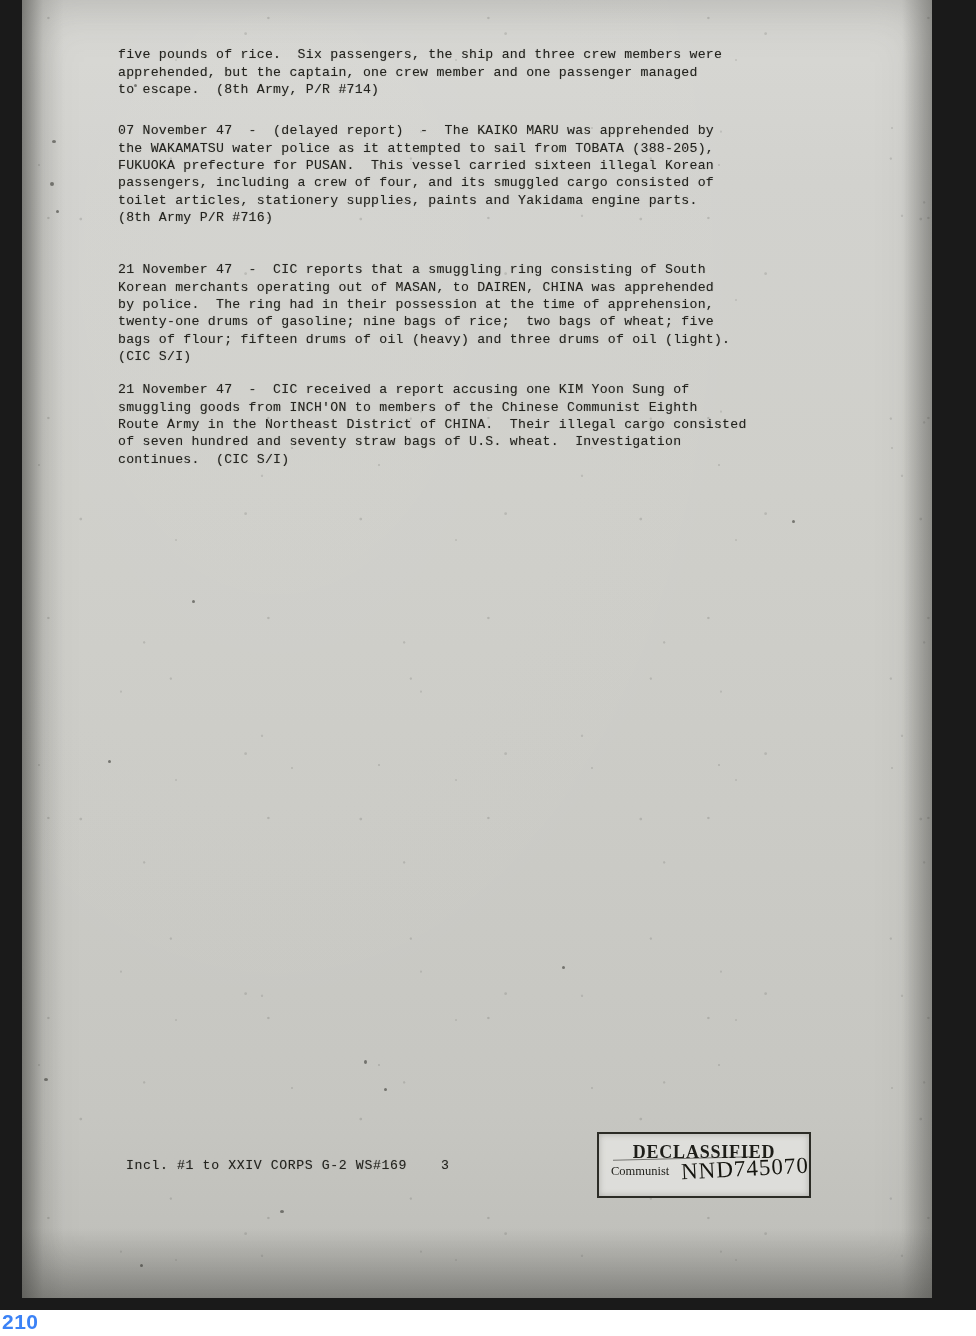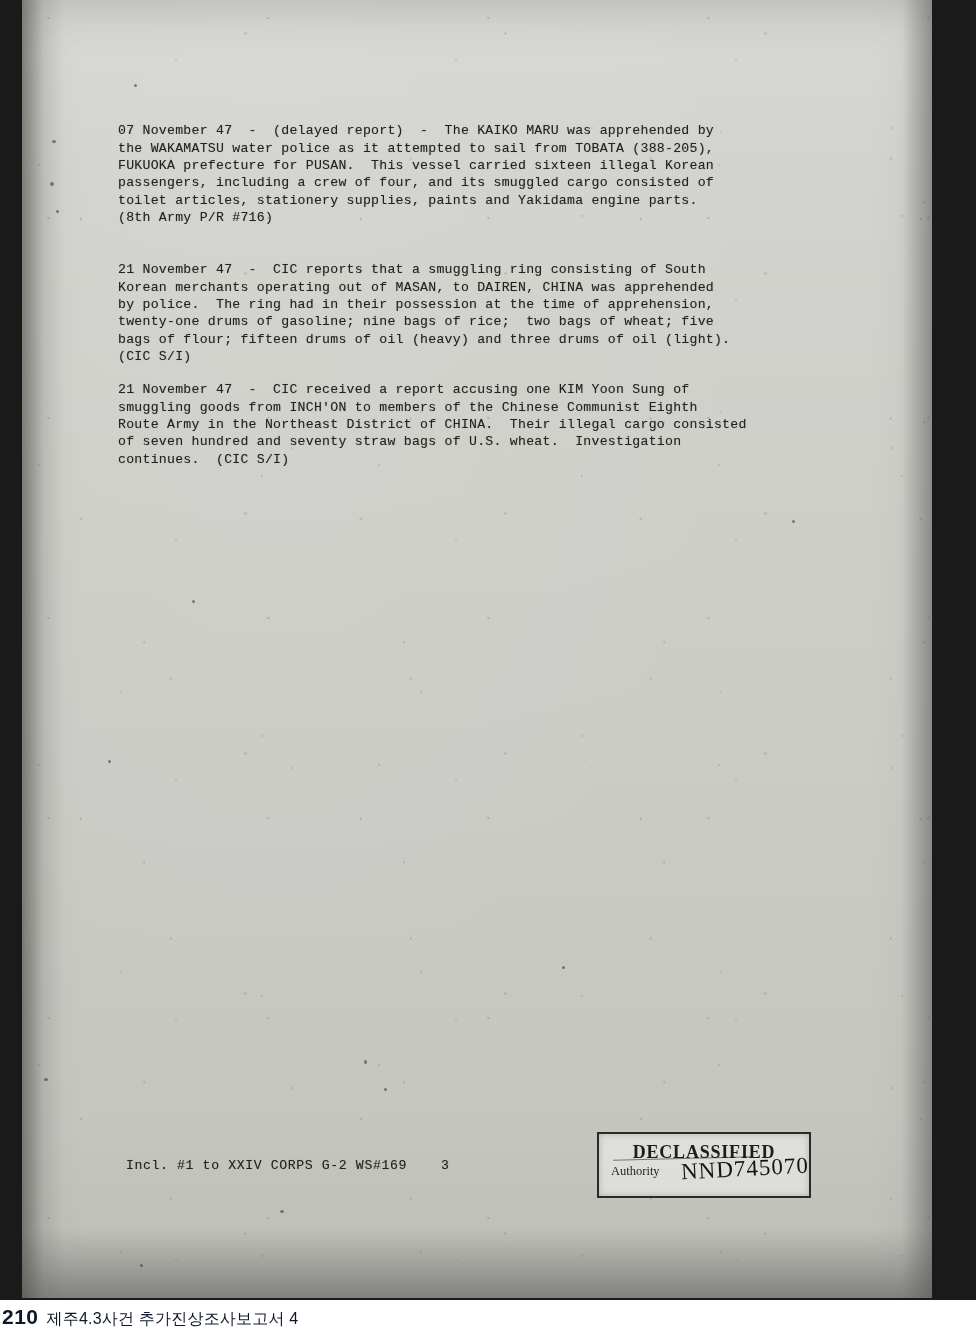--- a/index.html
+++ b/index.html
@@ -157,23 +157,23 @@
     background: rgba(30,30,25,0.55);
     transform: rotate(-1.5deg);
   }
 
   
   #caption-strip {
     position: absolute;
     left: 0;
     bottom: 0;
     width: 976px;
-    height: 36px;
+    height: 26px;
     background: #ffffff;
-    color: #0f172a;
+    color: #3b82f6;
     display: flex;
     align-items: center;
   }
   #caption-strip .cap-inner {
     display: flex;
     align-items: baseline;
     gap: 8px;
     padding: 0 0 2px 2px;
   }
   #caption-strip .cap-page {
@@ -214,20 +214,23 @@
     <div class="speck" style="left:770px; top:520px;  width:3px; height:3px;"></div>
     <div class="speck" style="left:86px;  top:760px;  width:3px; height:3px;"></div>
     <div class="speck" style="left:342px; top:1060px; width:3px; height:4px;"></div>
     <div class="speck" style="left:362px; top:1088px; width:3px; height:3px;"></div>
     <div class="speck" style="left:22px;  top:1078px; width:4px; height:3px;"></div>
     <div class="speck" style="left:540px; top:966px;  width:3px; height:3px;"></div>
     <div class="speck" style="left:170px; top:600px;  width:3px; height:3px;"></div>
     <div class="speck" style="left:258px; top:1210px; width:4px; height:3px;"></div>
     <div class="speck" style="left:118px; top:1264px; width:3px; height:3px;"></div>
 
+    <p class="body-text" id="para-0">five pounds of rice.  Six passengers, the ship and three crew members were
+apprehended, but the captain, one crew member and one passenger managed
+to escape.  (8th Army, P/R #714)</p>
 
     <p class="body-text" id="para-1">07 November 47  -  (delayed report)  -  The KAIKO MARU was apprehended by
 the WAKAMATSU water police as it attempted to sail from TOBATA (388-205),
 FUKUOKA prefecture for PUSAN.  This vessel carried sixteen illegal Korean
 passengers, including a crew of four, and its smuggled cargo consisted of
 toilet articles, stationery supplies, paints and Yakidama engine parts.
 (8th Army P/R #716)</p>
 
     <p class="body-text" id="para-2">21 November 47  -  CIC reports that a smuggling ring consisting of South
 Korean merchants operating out of MASAN, to DAIREN, CHINA was apprehended
@@ -240,26 +243,25 @@
 smuggling goods from INCH'ON to members of the Chinese Communist Eighth
 Route Army in the Northeast District of CHINA.  Their illegal cargo consisted
 of seven hundred and seventy straw bags of U.S. wheat.  Investigation
 continues.  (CIC S/I)</p>
 
     <div id="footer-line">Incl. #1 to XXIV CORPS G-2 WS#169    3</div>
 
     <div id="stamp">
       <div class="stamp-title">DECLASSIFIED</div>
       <div class="strike"></div>
-      <div class="stamp-auth">Authority</div>
+      <div class="stamp-auth">Communist</div>
       <div class="stamp-number">NND745070</div>
     </div>
 
   </div>
 
   <div id="caption-strip">
     <div class="cap-inner">
       <span class="cap-page">210</span>
-      <span class="cap-title">제주4.3사건 추가진상조사보고서 4</span>
     </div>
   </div>
 
 </div>
 
 </body></html>

